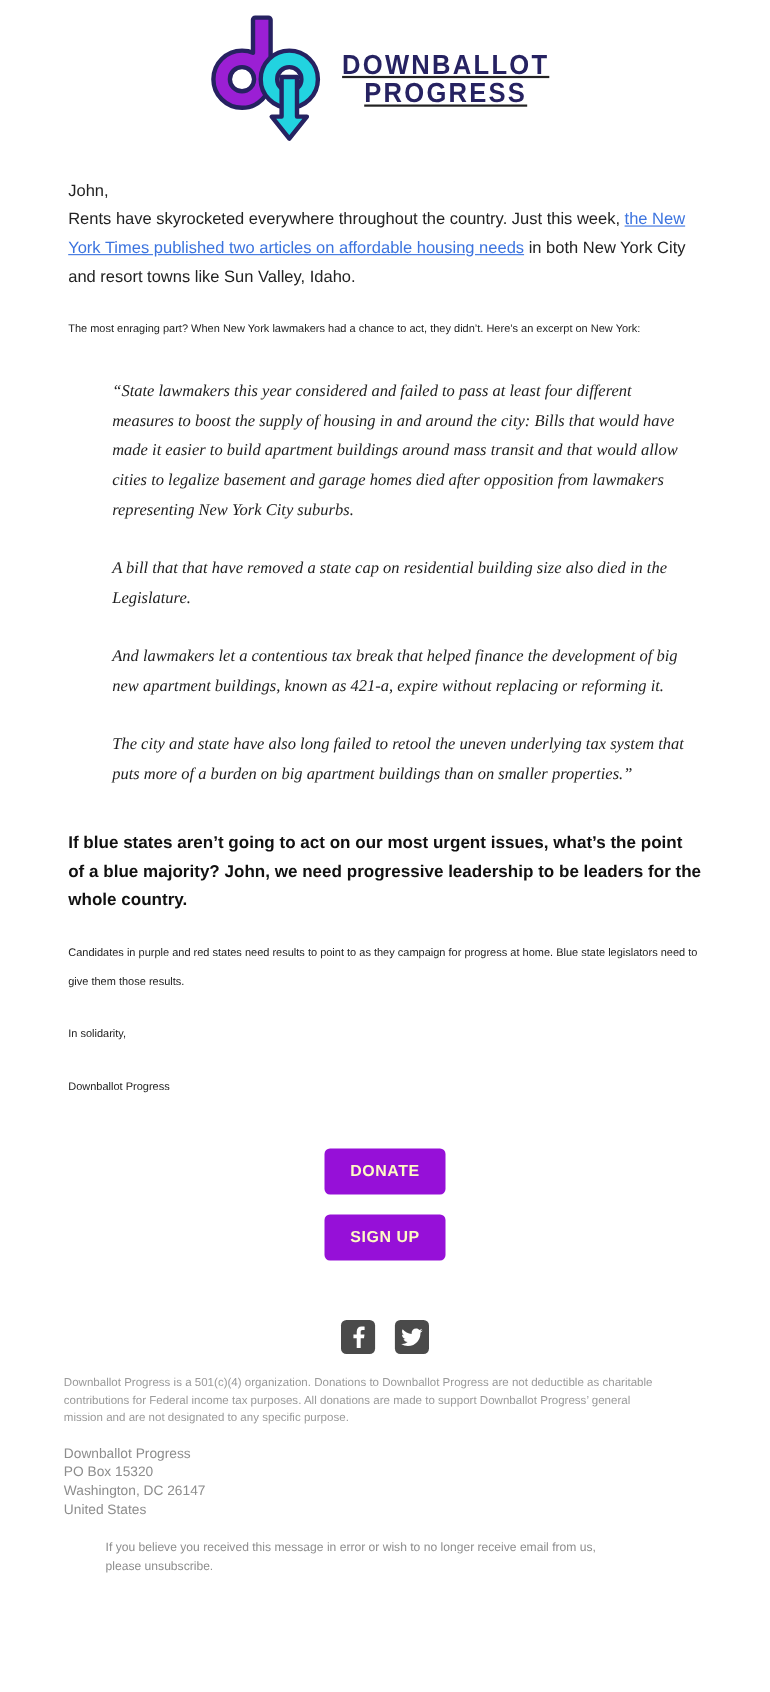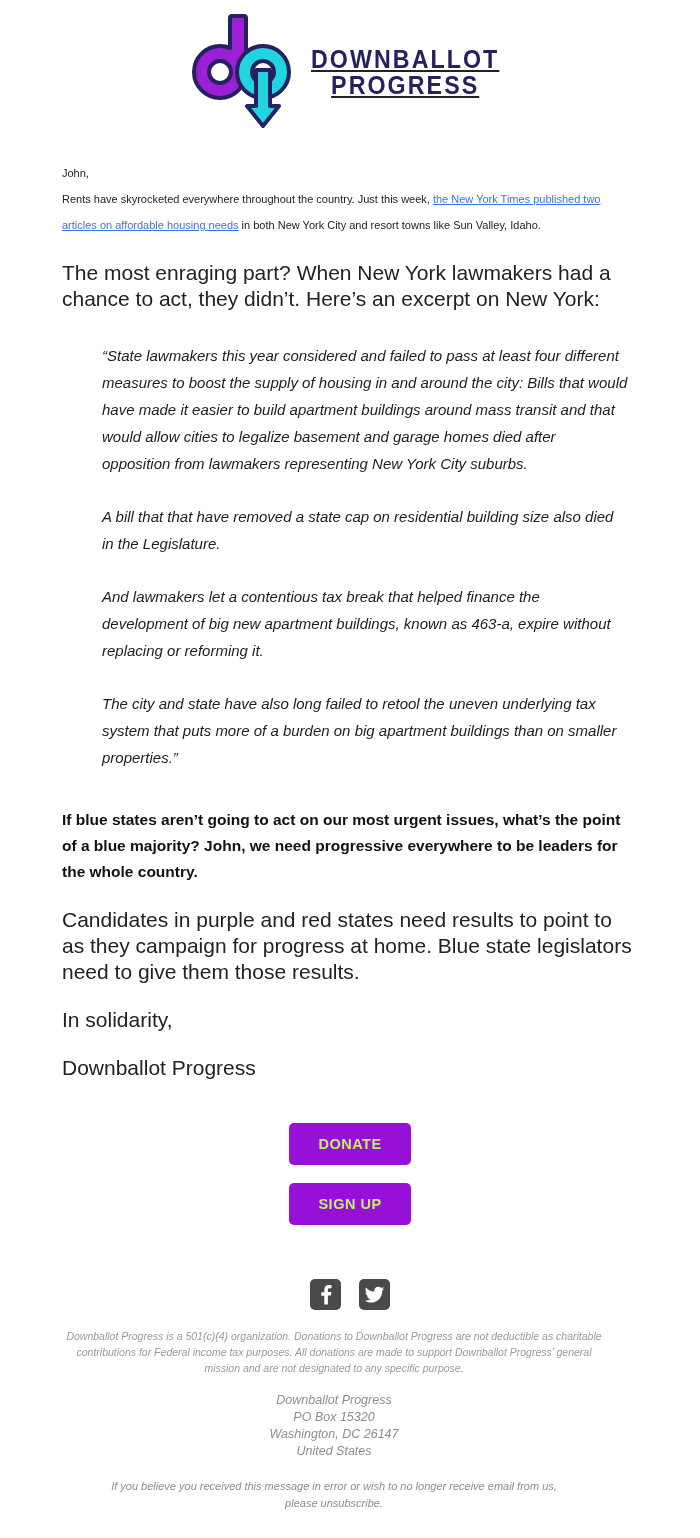--- a/index.html
+++ b/index.html
@@ -55,47 +55,48 @@
     transform-origin: left center;
     white-space: nowrap;
   }
 
   
   .body-content {
     padding: 18px 62px 0 62px;
   }
   p.copy {
     margin: 0 0 22px 0;
-    font-size: 21px;
+    font-size: 10px;
     line-height: 26px;
     color: #222222;
   }
   .greeting-block {
     margin-bottom: 22px;
   }
   .greeting-block p {
     margin: 0;
-    font-size: 11px;
+    font-size: 15px;
     line-height: 26px;
   }
   a.inline-link {
     color: #3b73df;
     text-decoration: underline;
   }
 
   
   .quote-block {
     padding: 8px 10px 0 40px;
   }
   .quote-block p {
     margin: 0 0 26px 0;
     font-style: italic;
     font-size: 15px;
     line-height: 27px;
     color: #1d1d1d;
+    font-family: Liberation Serif, serif;
   }
   .quote-block p:last-child {
     margin-bottom: 0;
   }
 
   
   p.copy.bold {
     font-weight: bold;
     font-size: 15.5px;
     line-height: 26px;
@@ -103,26 +104,26 @@
   }
 
   
   .btn-area {
     text-align: center;
     padding: 20px 0 0 0;
   }
   .btn {
     display: inline-block;
     background: #9610d8;
-    color: #bef264;
+    color: #fef9c3;
     font-weight: bold;
     font-size: 14.5px;
     letter-spacing: 0.5px;
     padding: 13px 0 13px 0;
-    width: 122px;
+    width: 110px;
     border-radius: 5px;
     border: none;
     text-align: center;
     cursor: pointer;
     font-family: "Liberation Sans", sans-serif;
     line-height: 16px;
   }
   .btn-row {
     margin-bottom: 18px;
   }
@@ -146,22 +147,21 @@
     position: relative;
   }
   .social-icon svg {
     position: absolute;
     top: 0; left: 0;
   }
 
   
   .footer {
     padding: 6px 90px 24px 58px;
-    text-align: center;
-    font-style: italic;
+    text-align: left;
   }
   .footer-legal {
     font-size: 10.5px;
     line-height: 16px;
     color: #9a9a9a;
     margin: 0 0 16px 0;
   }
   .footer-address {
     font-size: 12.5px;
     line-height: 17px;
@@ -208,25 +208,25 @@
     <div class="greeting-block">
       <p>John,</p>
       <p><span>Rents have skyrocketed everywhere throughout the country. Just this week, </span><a class="inline-link" href="#">the New York Times published two articles on affordable housing needs</a><span> in both New York City and resort towns like Sun Valley, Idaho.</span></p>
     </div>
 
     <p class="copy">The most enraging part? When New York lawmakers had a chance to act, they didn’t. Here’s an excerpt on New York:</p>
 
     <div class="quote-block">
       <p>“State lawmakers this year considered and failed to pass at least four different measures to boost the supply of housing in and around the city: Bills that would have made it easier to build apartment buildings around mass transit and that would allow cities to legalize basement and garage homes died after opposition from lawmakers representing New York City suburbs.</p>
       <p>A bill that that have removed a state cap on residential building size also died in the Legislature.</p>
-      <p>And lawmakers let a contentious tax break that helped finance the development of big new apartment buildings, known as 463-a, expire without replacing or reforming it.</p>
+      <p>And lawmakers let a contentious tax break that helped finance the development of big new apartment buildings, known as 421-a, expire without replacing or reforming it.</p>
       <p>The city and state have also long failed to retool the uneven underlying tax system that puts more of a burden on big apartment buildings than on smaller properties.”</p>
     </div>
 
-    <p class="copy bold" style="margin-top:36px;">If blue states aren’t going to act on our most urgent issues, what’s the point of a blue majority? John, we need progressive everywhere to be leaders for the whole country.</p>
+    <p class="copy bold" style="margin-top:36px;">If blue states aren’t going to act on our most urgent issues, what’s the point of a blue majority? John, we need progressive leadership to be leaders for the whole country.</p>
 
     <p class="copy">Candidates in purple and red states need results to point to as they campaign for progress at home. Blue state legislators need to give them those results.</p>
 
     <p class="copy">In solidarity,</p>
 
     <p class="copy">Downballot Progress</p>
 
     <div class="btn-area">
       <div class="btn-row">
         <button class="btn">DONATE</button>

